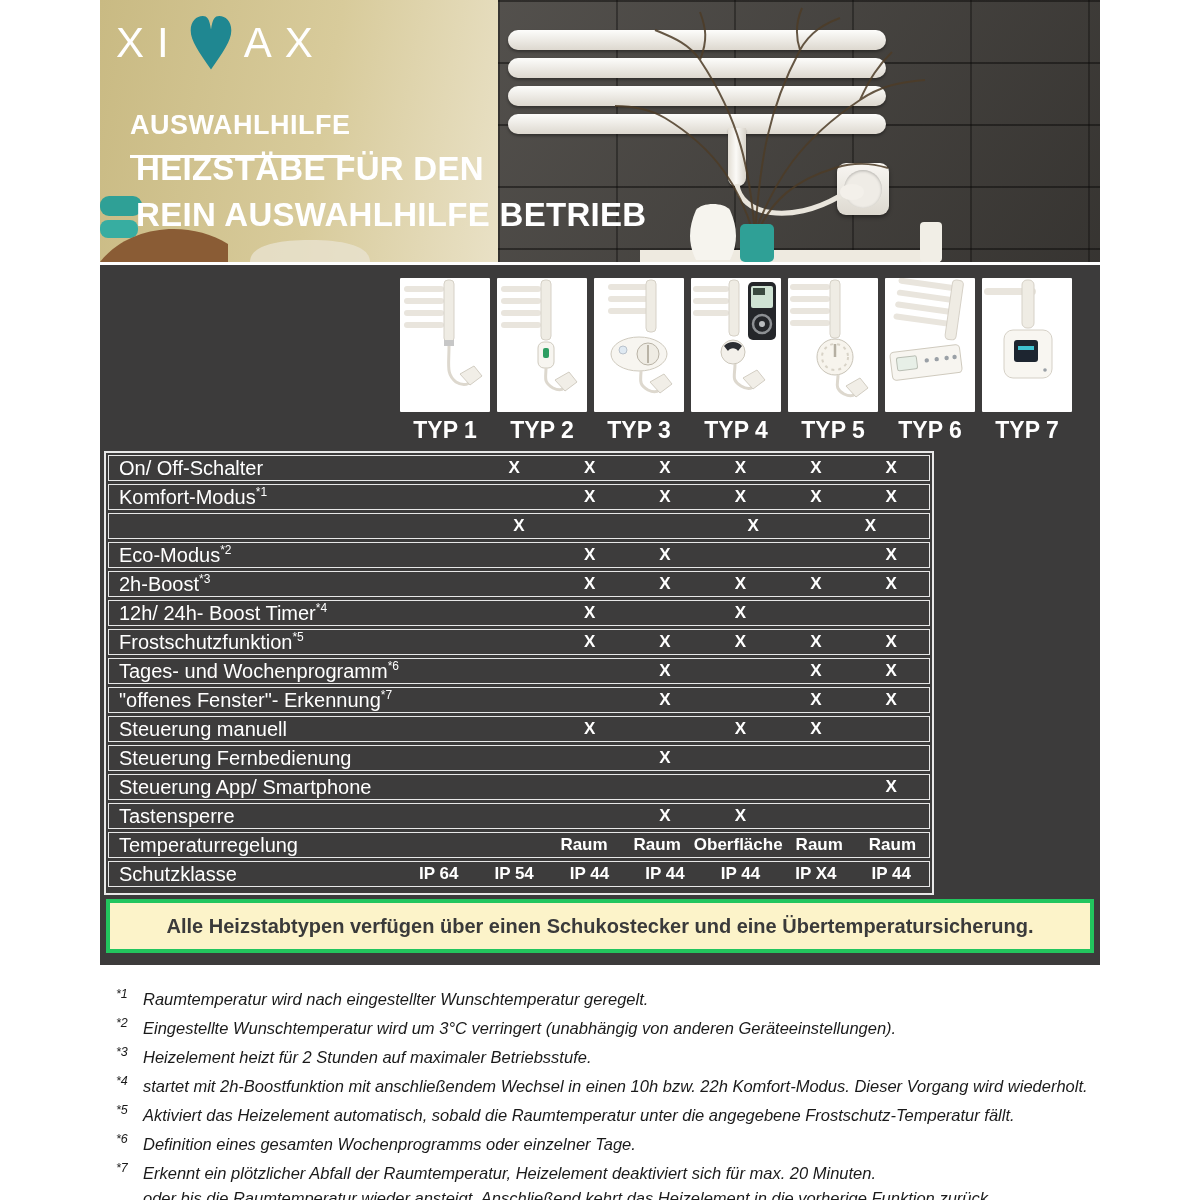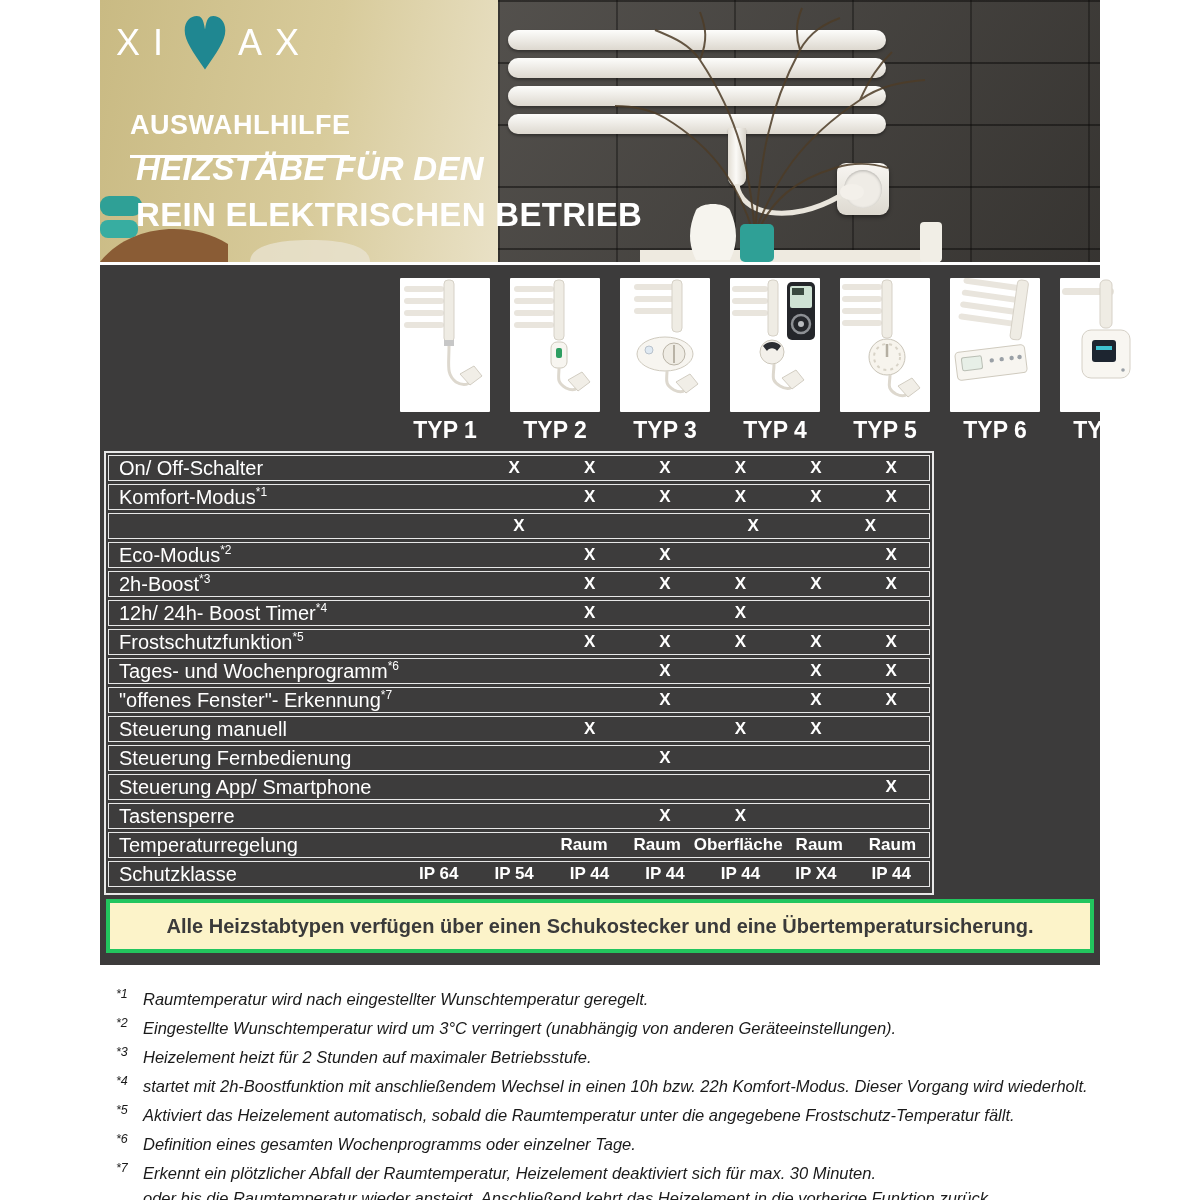--- a/index.html
+++ b/index.html
@@ -18,29 +18,29 @@
     background-size:118px 62px,118px 62px,100% 100%;}
   .slat{position:absolute;height:20px;border-radius:10px;
     background:linear-gradient(#fdfdfb,#ddd8cf);box-shadow:0 2px 3px rgba(0,0,0,.35);}
   .rod{position:absolute;left:628px;top:128px;width:18px;height:58px;border-radius:0 0 8px 8px;
     background:linear-gradient(90deg,#e2ddd3,#fbfaf7 45%,#d8d3c9);box-shadow:0 2px 2px rgba(0,0,0,.3);}
   .outlet{position:absolute;left:737px;top:163px;width:52px;height:52px;border-radius:9px;
     background:linear-gradient(#f8f6f2,#ddd9d0);box-shadow:0 2px 4px rgba(0,0,0,.4);}
   .outlet .face{position:absolute;left:7px;top:7px;width:38px;height:38px;border-radius:50%;
     background:#efece6;box-shadow:inset 0 1px 3px rgba(0,0,0,.25);}
   .logo{position:absolute;left:16px;top:14px;display:flex;align-items:center;color:#fff;
-    font-size:36px;letter-spacing:13px;font-weight:normal;}
+    font-size:42px;letter-spacing:13px;font-weight:normal;}
   .logo .pin{margin:0 6px 0 2px;}
   .tagline{position:absolute;left:30px;top:110px;color:#fff;font-weight:bold;font-size:27px;
     letter-spacing:.5px;border-bottom:3px solid #fff;padding-bottom:14px;}
-  .title1{position:absolute;left:36px;top:150px;color:#fff;font-weight:bold;font-size:33px;letter-spacing:.3px;font-style:italic;}
+  .title1{position:absolute;left:36px;top:150px;color:#fff;font-weight:bold;font-size:33px;letter-spacing:.3px;}
   .title2{position:absolute;left:36px;top:196px;color:#fff;font-weight:bold;font-size:33px;letter-spacing:.3px;}
   
   .tableblock{position:absolute;left:100px;top:265px;width:1000px;height:700px;background:var(--table-bg,#3c3b3b);}
-  .cards{position:absolute;left:300px;top:13px;display:flex;gap:20px;}
+  .cards{position:absolute;left:300px;top:13px;display:flex;gap:7px;}
   .cardwrap{width:90px;}
   .card{width:90px;height:134px;background:#fff;border-radius:1px;overflow:hidden;}
   .typlabel{margin-top:5px;text-align:center;color:#fff;font-weight:bold;font-size:23px;white-space:nowrap;}
   .rowsbox{position:absolute;left:4px;top:186px;width:830px;border:2px solid #e8e8e8;
     padding:2px;box-sizing:border-box;background:var(--table-bg,#3c3b3b);}
   .trow{display:flex;align-items:center;height:24px;border:1px solid #e8e8e8;
     background:#3d3c3c;margin-bottom:3px;}
   .trow:last-child{margin-bottom:4px;}
   .tlabel{flex:0 0 282px;padding-left:10px;font-size:20px;color:#fff;white-space:nowrap;}
   .tlabel sup{font-size:12px;letter-spacing:0;}
@@ -92,21 +92,21 @@
 
   <div class="logo">
     <span>XI</span>
     <svg class="pin" width="54" height="58" viewBox="0 0 100 120">
       <path d="M50,115 C25,78 8,56 8,34 C8,14 20,4 33,4 C42,4 47,10 50,32 C53,10 58,4 67,4 C80,4 92,14 92,34 C92,56 75,78 50,115 Z" fill="#1f8791"></path>
     </svg>
     <span>AX</span>
   </div>
   <div class="tagline">AUSWAHLHILFE</div>
   <div class="title1">HEIZSTÄBE FÜR DEN</div>
-  <div class="title2">REIN ELEKTRISCHEN BETRIEB</div>
+  <div class="title2">REIN AUSWAHLHILFE BETRIEB</div>
 </div>
 
 <div class="tableblock">
 
   <div class="cards">
     <div class="cardwrap">
       <div class="card">
         <svg width="90" height="134" viewBox="0 0 90 134">
           <g fill="#e9e5dd">
               <rect x="4" y="8" width="40" height="6" rx="3"></rect>
@@ -392,15 +392,15 @@
   <div class="notebar">Alle Heizstabtypen verfügen über einen Schukostecker und eine Übertemperatursicherung.</div>
 </div>
 
 <div class="footnotes">
     <div class="fnote"><span class="fmark">*1</span><span>Raumtemperatur wird nach eingestellter Wunschtemperatur geregelt.</span></div>
     <div class="fnote"><span class="fmark">*2</span><span>Eingestellte Wunschtemperatur wird um 3°C verringert (unabhängig von anderen Geräteeinstellungen).</span></div>
     <div class="fnote"><span class="fmark">*3</span><span>Heizelement heizt für 2 Stunden auf maximaler Betriebsstufe.</span></div>
     <div class="fnote"><span class="fmark">*4</span><span>startet mit 2h-Boostfunktion mit anschließendem Wechsel in einen 10h bzw. 22h Komfort-Modus. Dieser Vorgang wird wiederholt.</span></div>
     <div class="fnote"><span class="fmark">*5</span><span>Aktiviert das Heizelement automatisch, sobald die Raumtemperatur unter die angegebene Frostschutz-Temperatur fällt.</span></div>
     <div class="fnote"><span class="fmark">*6</span><span>Definition eines gesamten Wochenprogramms oder einzelner Tage.</span></div>
-    <div class="fnote"><span class="fmark">*7</span><span>Erkennt ein plötzlicher Abfall der Raumtemperatur, Heizelement deaktiviert sich für max. 30 Minuten.</span></div>
+    <div class="fnote"><span class="fmark">*7</span><span>Erkennt ein plötzlicher Abfall der Raumtemperatur, Heizelement deaktiviert sich für max. 20 Minuten.</span></div>
     <div class="fnote cont"><span>oder bis die Raumtemperatur wieder ansteigt. Anschließend kehrt das Heizelement in die vorherige Funktion zurück.</span></div>
   </div>
 
 </body></html>

